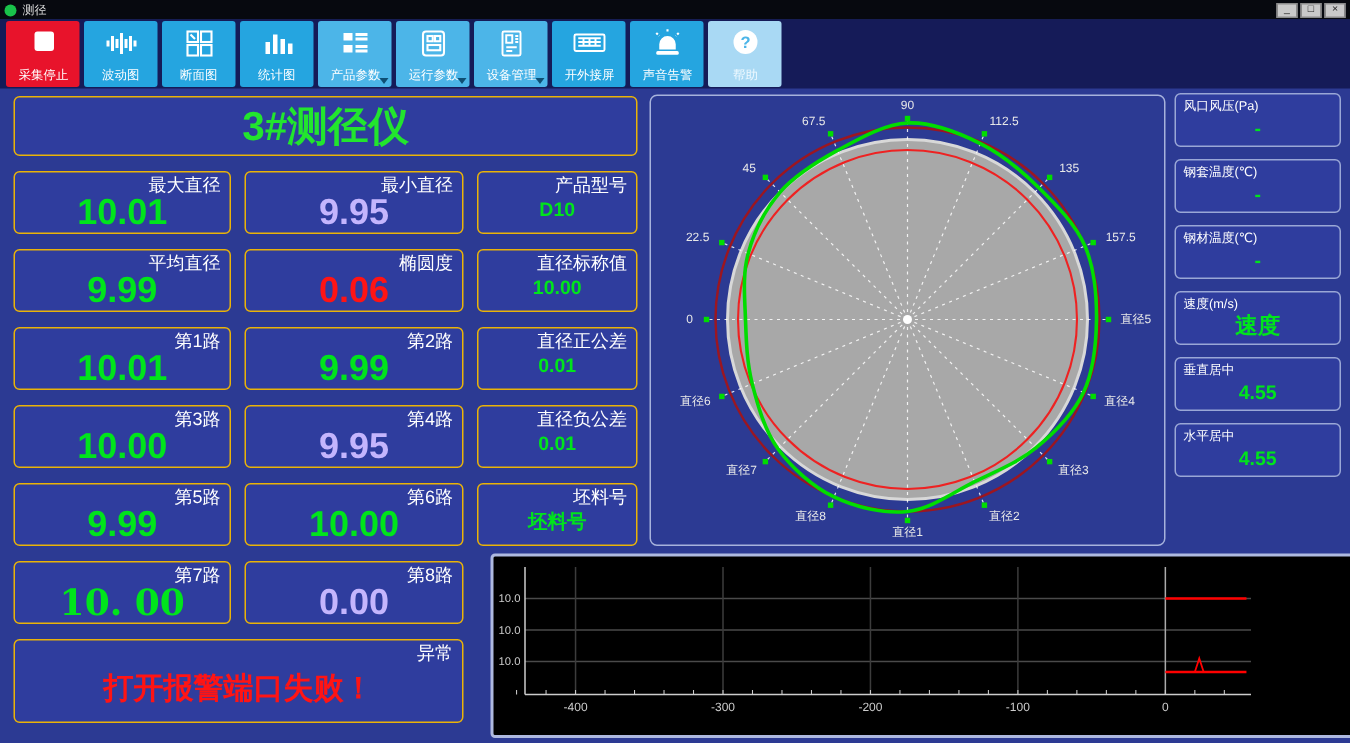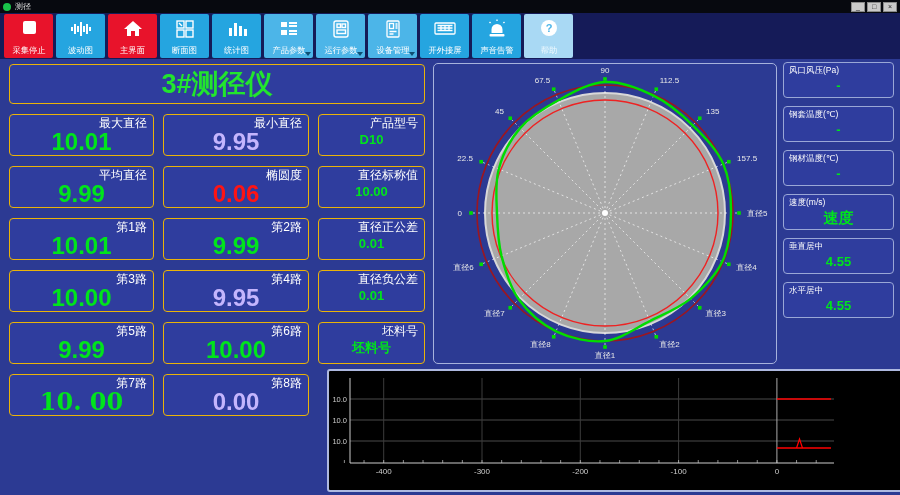--- a/index.html
+++ b/index.html
@@ -94,28 +94,20 @@
         <rect x="8" y="7" width="2" height="6" fill="#fff"></rect>
           <rect x="11" y="3" width="2" height="14" fill="#fff"></rect>
         <rect x="14" y="7" width="2" height="6" fill="#fff"></rect>
           <rect x="17" y="5" width="2" height="10" fill="#fff"></rect>
         <rect x="20" y="8" width="2" height="4" fill="#fff"></rect>
         </svg>
       </span>
     <span class="lb">波动图</span>
   </div>
 
-  <div class="tbtn red">
-    <span class="ic">
-      <svg width="22" height="20">
-          <path d="M11 2 L20 10 L17 10 L17 17 L13 17 L13 12 L9 12 L9 17 L5 17 L5 10 L2 10 Z" fill="#fff"></path>
-        </svg>
-      </span>
-    <span class="lb">主界面</span>
-  </div>
 
   <div class="tbtn blue">
     <span class="ic">
       <svg width="22" height="20" fill="none" stroke="#fff" stroke-width="1.4">
         <rect x="3" y="2" width="7" height="7"></rect>
           <rect x="12" y="2" width="7" height="7"></rect>
         <rect x="3" y="11" width="7" height="7"></rect>
           <rect x="12" y="11" width="7" height="7"></rect>
         <path d="M5 4 L8 7"></path>
         </svg>
@@ -277,20 +269,24 @@
 
   <div class="box">
     <div class="lbl">第7路</div>
     <div class="val serif" data-color="green">10. 00</div>
     </div>
   <div class="box">
     <div class="lbl">第8路</div>
     <div class="val" data-color="yellow">0.00</div>
     </div>
 
+  <div class="box alarm-box">
+    <div class="lbl">异常</div>
+    <div class="val" data-color="red">打开报警端口失败！</div>
+    </div>
 </div>
 
 <div class="polar-panel">
   <svg id="polar-svg" width="342" height="299" viewBox="0 0 342 299">
       <circle cx="171" cy="149" r="120" fill="#a8a8a8" stroke="#d8d8d8" stroke-width="2"></circle>
       <line x1="171" y1="149" x2="303" y2="149" stroke="#ffffff" stroke-width="0.8" stroke-dasharray="2 3" opacity="0.85"></line>
       <line x1="171" y1="149" x2="292.95209829148985" y2="98.48578692780815" stroke="#ffffff" stroke-width="0.8" stroke-dasharray="2 3" opacity="0.85"></line>
       <line x1="171" y1="149" x2="264.3380951166243" y2="55.66190488337574" stroke="#ffffff" stroke-width="0.8" stroke-dasharray="2 3" opacity="0.85"></line>
       <line x1="171" y1="149" x2="221.51421307219186" y2="27.047901708510153" stroke="#ffffff" stroke-width="0.8" stroke-dasharray="2 3" opacity="0.85"></line>
       <line x1="171" y1="149" x2="171" y2="17" stroke="#ffffff" stroke-width="0.8" stroke-dasharray="2 3" opacity="0.85"></line>

